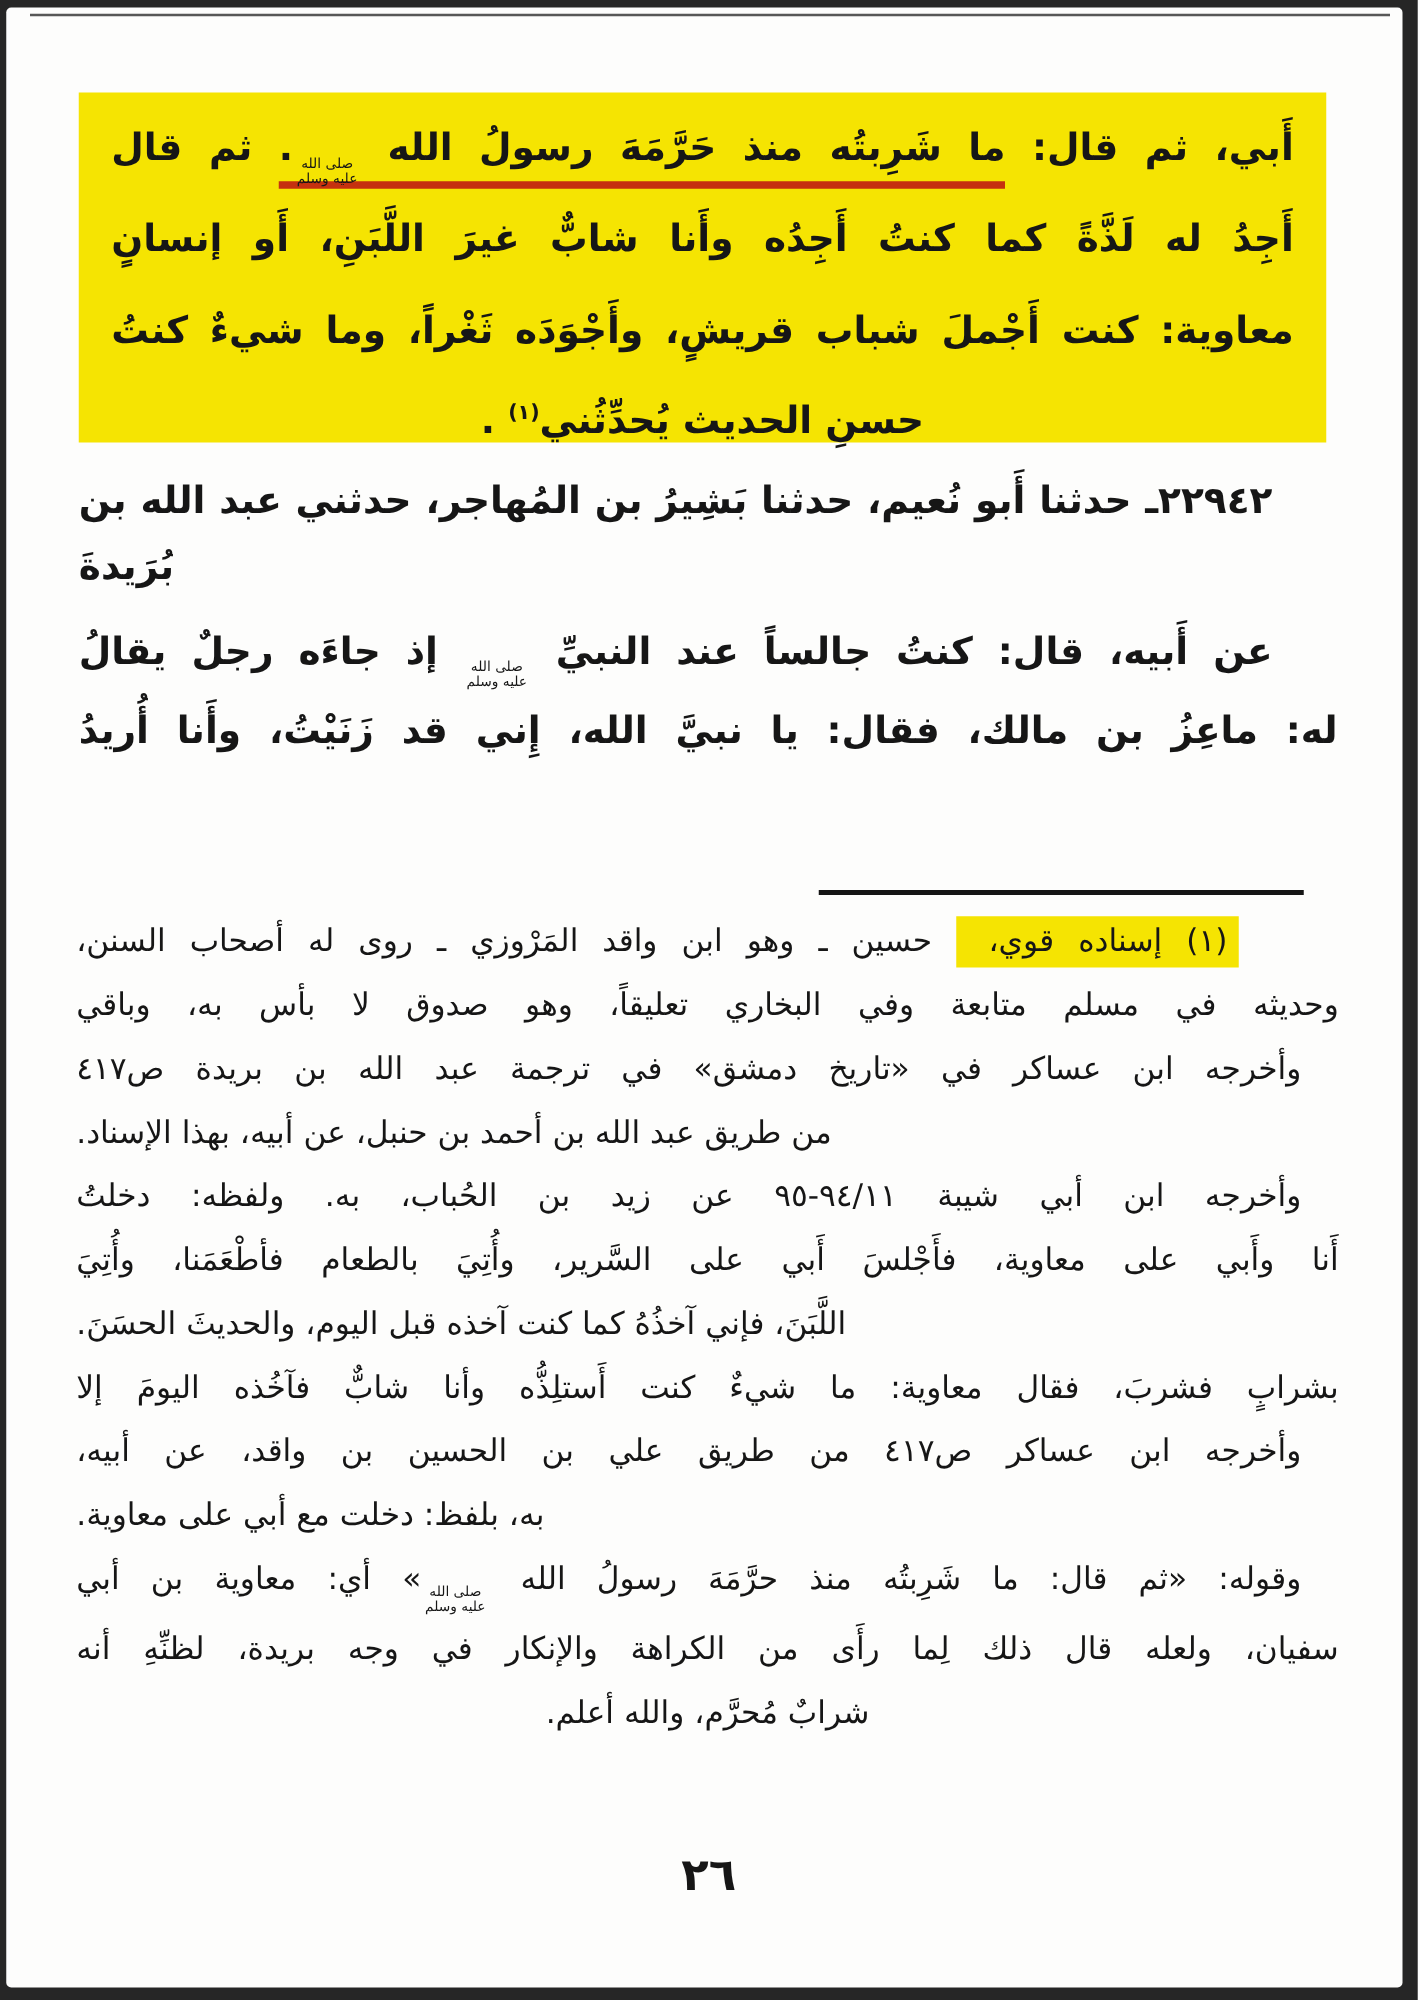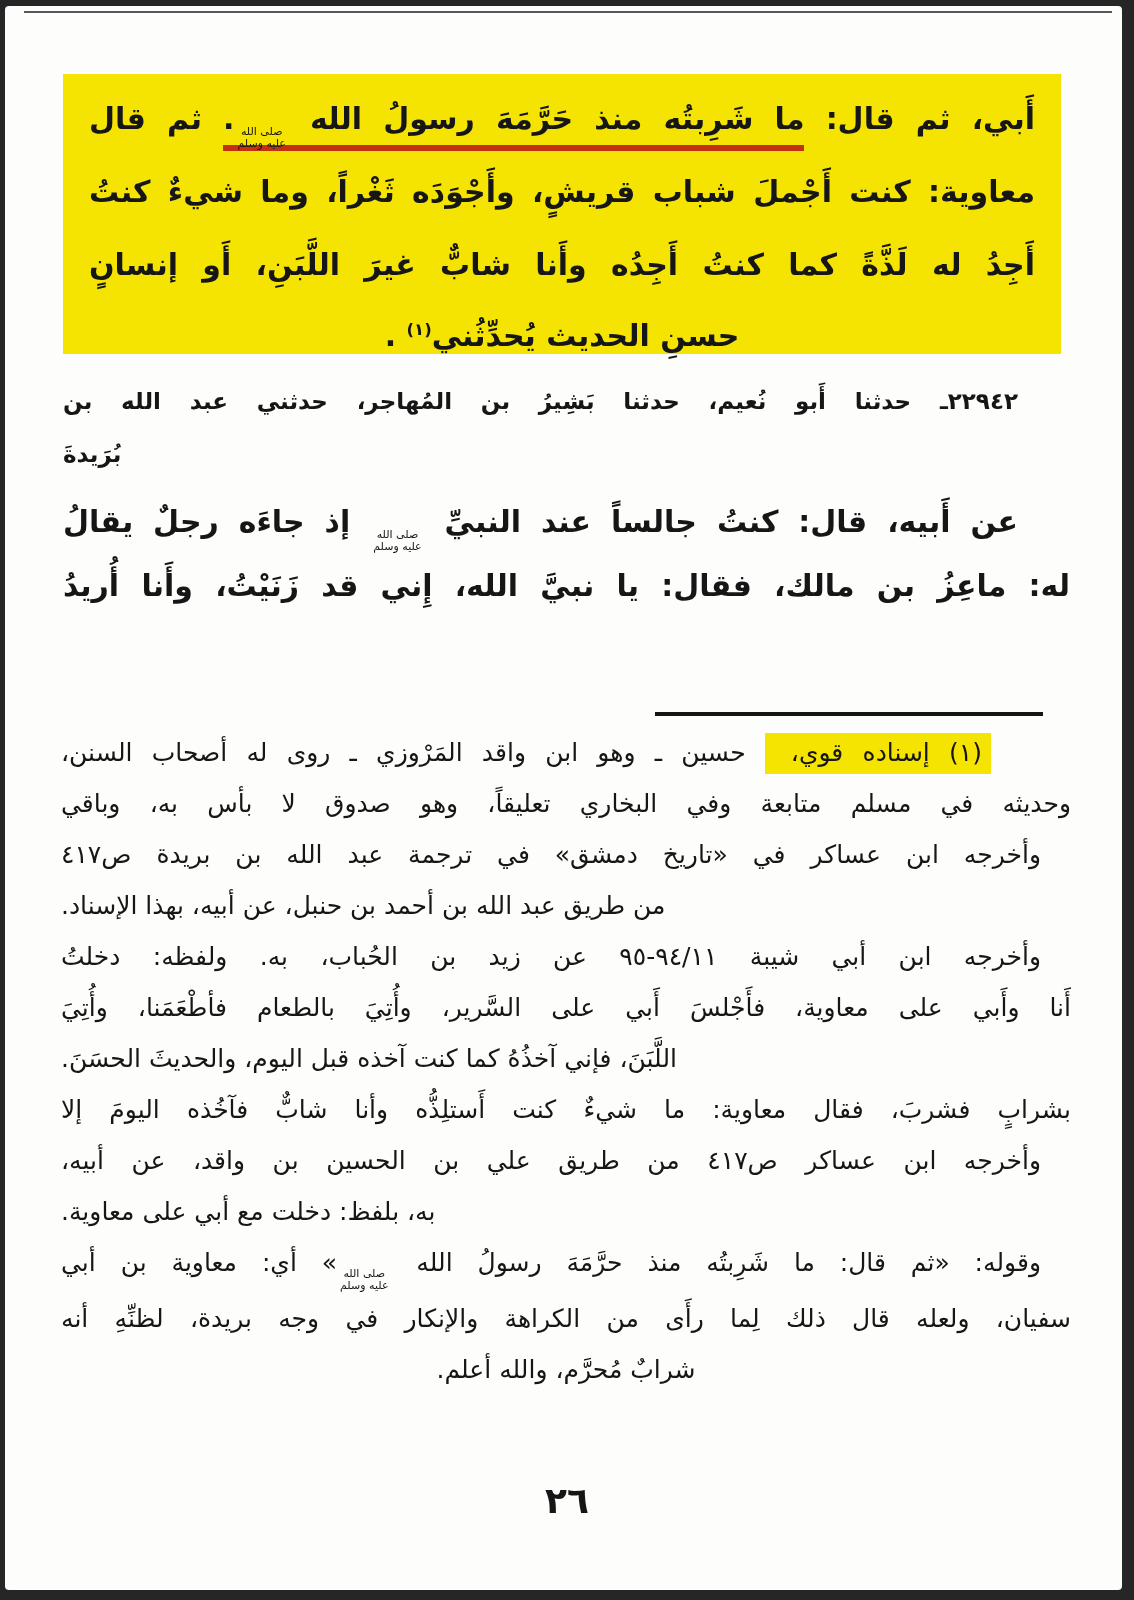--- a/index.html
+++ b/index.html
@@ -32,21 +32,21 @@
   .hl-block .l4 { line-height:58px; }
 
   .redline{
     border-bottom:6px solid var(--ul, #c5310f);
     padding-bottom:9px;
   }
 
   
   .p-hadith{
     position:absolute; top:374px; left:63px; width:1007px;
-    font-size:23px; font-weight:700;
+    font-size:30px; font-weight:700;
   }
   .p-hadith .l1{ line-height:54px; padding-right:52px; }
   .p-hadith .l2{ line-height:52px; }
 
   .p-matn{
     position:absolute; top:490px; left:63px; width:1007px;
     font-size:30px; font-weight:700;
   }
   .p-matn .l{ line-height:63px; }
   .p-matn .l1{ padding-right:52px; }
@@ -87,22 +87,22 @@
 
 <div class="page" style="--hl: #f5e402; --ul: #c5310f;">
   <div class="sheet"></div>
   <div class="hairline"></div>
 
   <div class="hl-block txt">
     <div class="line l13"><span>أَبي، ثم قال: </span><span class="redline">ما شَرِبتُه منذ حَرَّمَهَ رسولُ الله <span class="saw">
             <span>صلى الله</span>
             <span>عليه وسلم</span>
           </span>.</span><span> ثم قال</span></div>
+    <div class="line l13">أَجِدُ له لَذَّةً كما كنتُ أَجِدُه وأَنا شابٌّ غيرَ اللَّبَنِ، أَو إنسانٍ</div>
     <div class="line l13">معاوية: كنت أَجْملَ شباب قريشٍ، وأَجْوَدَه ثَغْراً، وما شيءٌ كنتُ</div>
-    <div class="line l13">أَجِدُ له لَذَّةً كما كنتُ أَجِدُه وأَنا شابٌّ غيرَ اللَّبَنِ، أَو إنسانٍ</div>
     <div class="line center l4"><span>حسنِ الحديث يُحدِّثُني</span><sup class="ref">(١)</sup><span> .</span></div>
   </div>
 
   <div class="p-hadith txt">
     <div class="line l1">٢٢٩٤٢ـ حدثنا أَبو نُعيم، حدثنا بَشِيرُ بن المُهاجر، حدثني عبد الله بن</div>
     <div class="line left l2">بُرَيدةَ</div>
   </div>
 
   <div class="p-matn txt">
     <div class="line l l1">عن أَبيه، قال: كنتُ جالساً عند النبيِّ <span class="saw">

